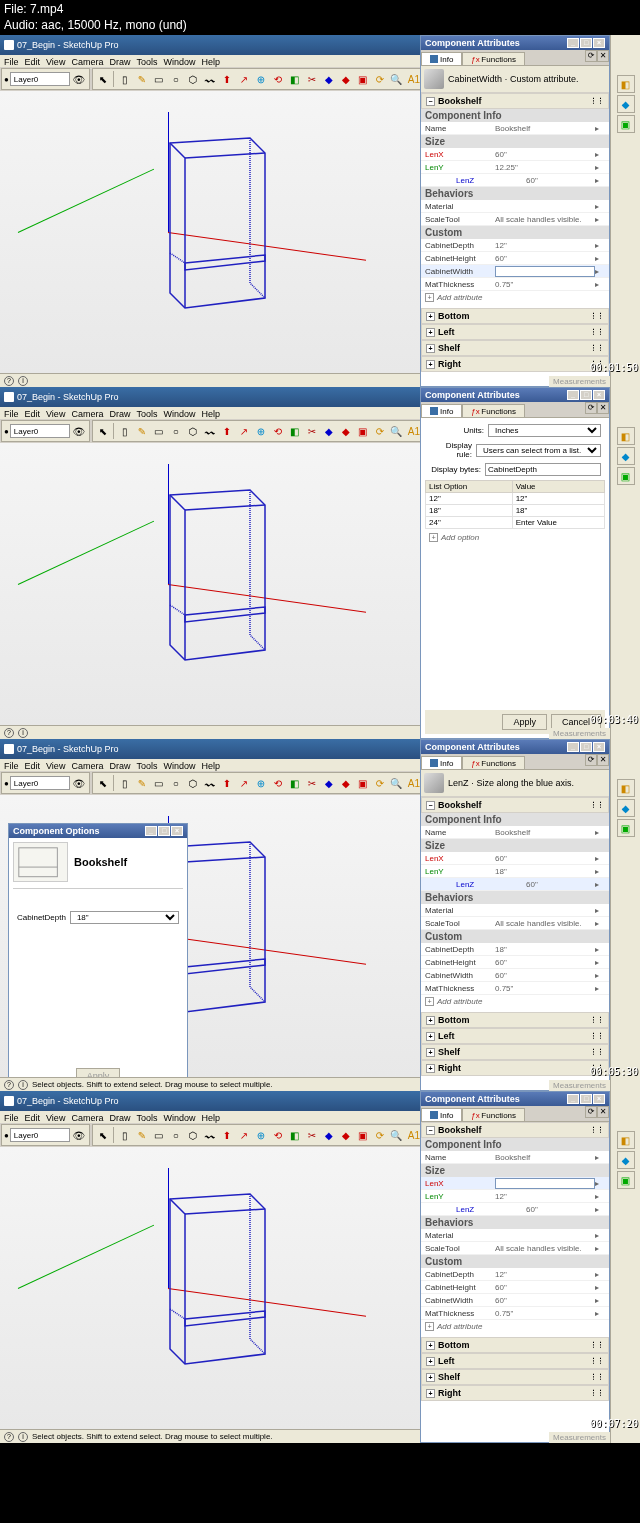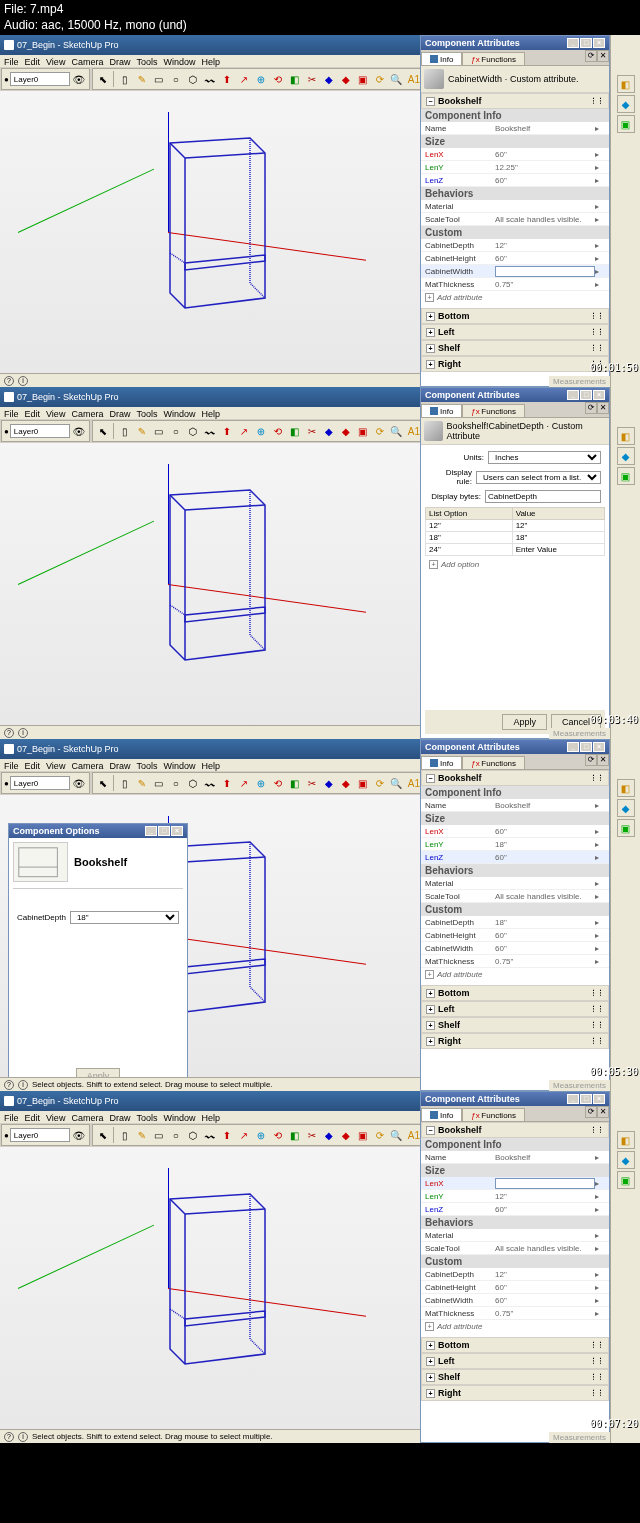--- a/index.html
+++ b/index.html
@@ -32,21 +32,21 @@
 .tab-icon { width: 8px; height: 8px; display: inline-block; }
 .panel-header { background: #ece9d8; padding: 3px; display: flex; align-items: center; gap: 4px; border-bottom: 1px solid #d4d0c8; }
 .panel-header-icon { width: 20px; height: 20px; background: linear-gradient(135deg, #ddd, #999); border-radius: 2px; }
 .panel-body { flex: 1; background: #fff; overflow-y: auto; }
 .section-hdr { background: #ece9d8; padding: 2px 4px; font-weight: bold; font-size: 9px; display: flex; align-items: center; gap: 3px; cursor: pointer; border: 1px solid #d4d0c8; }
 .expand-btn { width: 9px; height: 9px; border: 1px solid #999; background: #fff; font-size: 7px; line-height: 7px; text-align: center; }
 .attr-row { display: flex; padding: 1px 4px; font-size: 8px; border-bottom: 1px solid #f0f0f0; height: 13px; align-items: center; }
 .attr-label { width: 70px; color: #333; }
 .attr-label.red { color: #c00; }
 .attr-label.green { color: #080; }
-.attr-label.blue { color: #00c; }
+.attr-label.blue { color: #00c; margin-left: 31px; }
 .attr-value { flex: 1; color: #666; }
 .attr-value input { width: 100%; border: 1px solid #7a96bc; font-size: 8px; padding: 0 2px; height: 11px; }
 .attr-icon { width: 10px; font-size: 8px; color: #666; }
 .sub-hdr { background: #e0e0e0; padding: 1px 4px; font-size: 10px; font-weight: bold; color: #555; }
 .add-link { padding: 2px 4px; font-size: 8px; font-style: italic; color: #666; display: flex; align-items: center; gap: 3px; }
 .panel-buttons { padding: 4px; display: flex; justify-content: flex-end; gap: 4px; background: #ece9d8; }
 .btn { font-size: 9px; padding: 2px 10px; background: #ece9d8; border: 1px solid #aca899; cursor: pointer; }
 .right-strip { width: 30px; background: #ece9d8; border-left: 1px solid #aca899; display: flex; flex-direction: column; align-items: center; padding-top: 40px; gap: 2px; }
 .strip-btn { width: 18px; height: 18px; border: 1px solid #aca899; background: #ece9d8; font-size: 10px; display: flex; align-items: center; justify-content: center; }
 .timestamp { position: absolute; bottom: 14px; right: 2px; color: #fff; font-size: 10px; font-family: monospace; z-index: 10; text-shadow: 1px 1px 0 #000; }
@@ -345,24 +345,20 @@
             <span>Info</span>
           </div>
       <div class="tab">
             <span class="tab-icon" style="color:#c00">ƒx</span>
             <span>Functions</span>
           </div>
       <div style="flex:1"></div>
       <span class="refresh-btn">⟳</span>
       <span class="refresh-btn">✕</span>
     </div>
-    <div class="panel-header">
-      <div class="panel-header-icon"></div>
-      <span>Bookshelf!CabinetDepth · Custom Attribute</span>
-    </div>
     <div class="panel-body" style="padding:4px;display:flex;flex-direction:column">
       <div class="form-row">
             <span class="form-label">Units:</span>
             <select class="form-select"><option>Inches</option></select>
           </div>
       <div class="form-row">
             <span class="form-label">Display rule:</span>
             <select class="form-select"><option>Users can select from a list.</option></select>
           </div>
       <div class="form-row">
@@ -516,20 +512,24 @@
             <span>Info</span>
           </div>
       <div class="tab">
             <span class="tab-icon" style="color:#c00">ƒx</span>
             <span>Functions</span>
           </div>
       <div style="flex:1"></div>
       <span class="refresh-btn">⟳</span>
       <span class="refresh-btn">✕</span>
     </div>
+    <div class="panel-header">
+      <div class="panel-header-icon"></div>
+      <span>LenZ · Size along the blue axis.</span>
+    </div>
     <div class="panel-body">
       <div class="section-hdr">
         <span class="expand-btn">−</span>
         <span style="flex:1">Bookshelf</span>
         <span style="font-size:7px">⋮⋮</span>
       </div>
       <div class="sub-hdr">Component Info</div>
       <div class="attr-row" style="">
     <span class="attr-label">Name</span>
     <span class="attr-value">Bookshelf</span>

